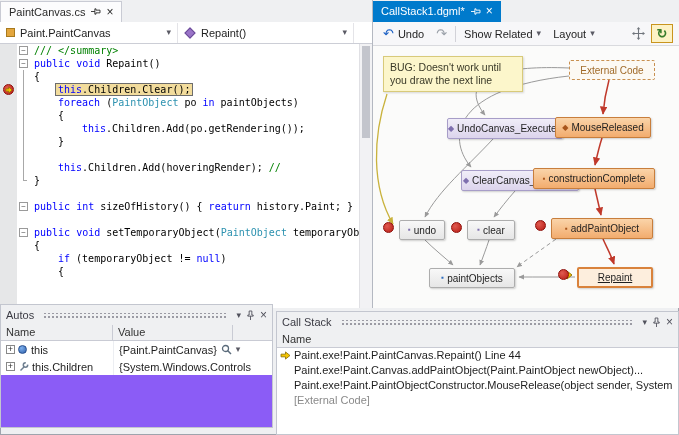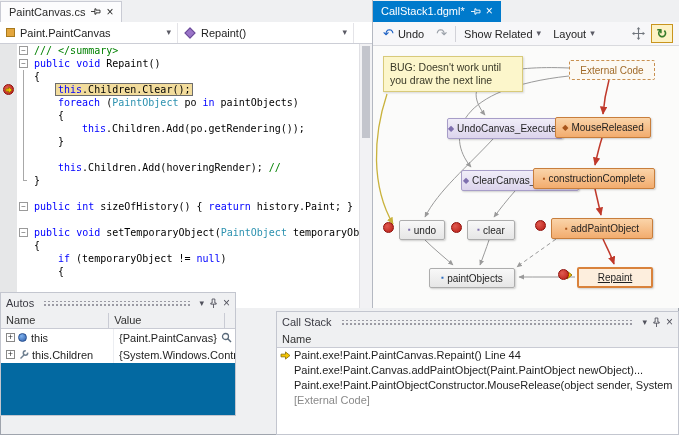--- a/index.html
+++ b/index.html
@@ -3,21 +3,21 @@
 <meta charset="utf-8">
 <style>
 *{margin:0;padding:0;box-sizing:border-box}
 html,body{background:#d8d8d8}
 #app{position:relative;width:679px;height:435px;background:#eff0f2;overflow:hidden;
      font-family:"Liberation Sans",sans-serif;font-size:11px;color:#1e1e1e;
      box-shadow:inset 0 0 0 1px #9fa4ad}
 
 #editor-pane{position:absolute;left:0;top:0;width:372px;height:308px;background:#eff0f2}
 #dgml-pane{position:absolute;left:372px;top:0;width:307px;height:308px;background:#eff0f2;border-left:1px solid #b4b8c1}
-#autos-pane{position:absolute;left:0;top:292px;width:236px;height:124px;border:1px solid #c3c6cf;background:#0369a1}
+#autos-pane{position:absolute;left:0;top:304px;width:273px;height:124px;border:1px solid #c3c6cf;background:#8b5cf6}
 #stack-pane{position:absolute;left:276px;top:311px;width:403px;height:124px;border:1px solid #c3c6cf;background:#fff}
 
 .tabstrip{height:22px;display:flex;align-items:center}
 .doc-tab{height:21px;display:flex;align-items:center;gap:6px;padding:0 8px;cursor:default;white-space:nowrap}
 .doc-tab.inactive{background:#fcfcfd;color:#2a2a2a;border:1px solid #c9cbd4;border-bottom:none}
 .doc-tab.active{background:#007acc;color:#fff}
 .tab-x{font-size:12px;line-height:1}
 .pin-rot{display:inline-flex;transform:rotate(90deg)}
 .pin-svg{display:block}
 

